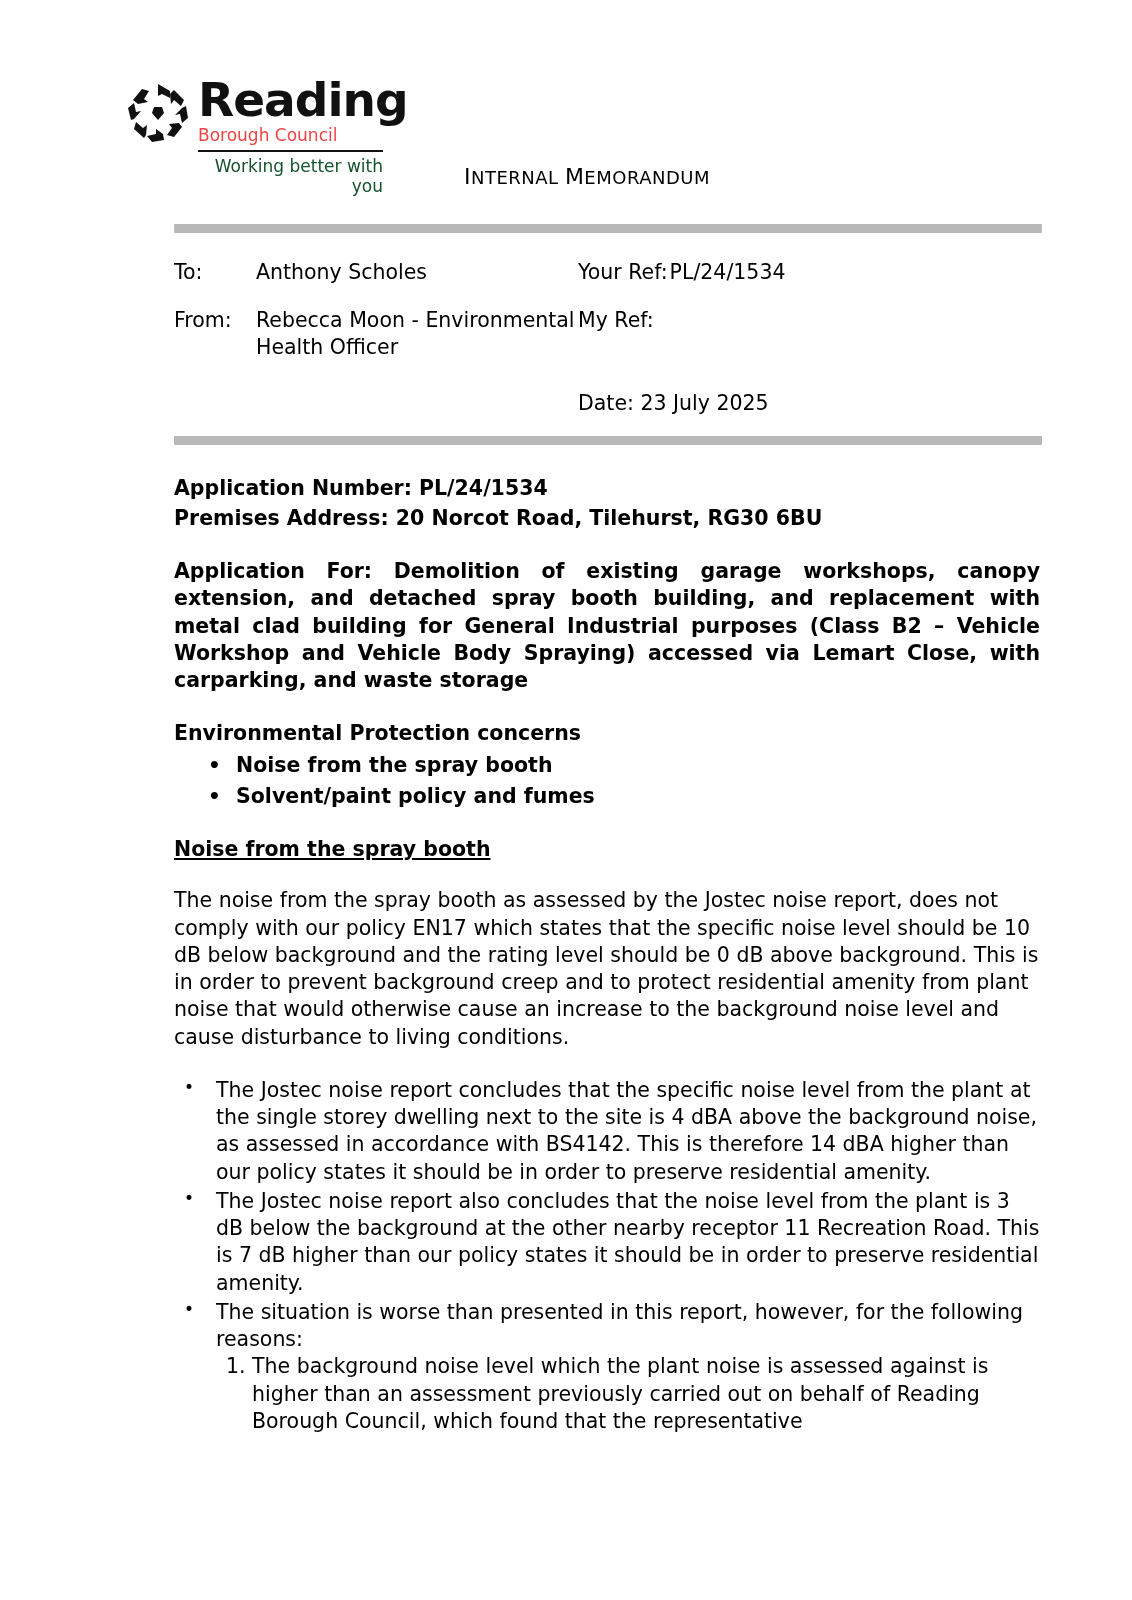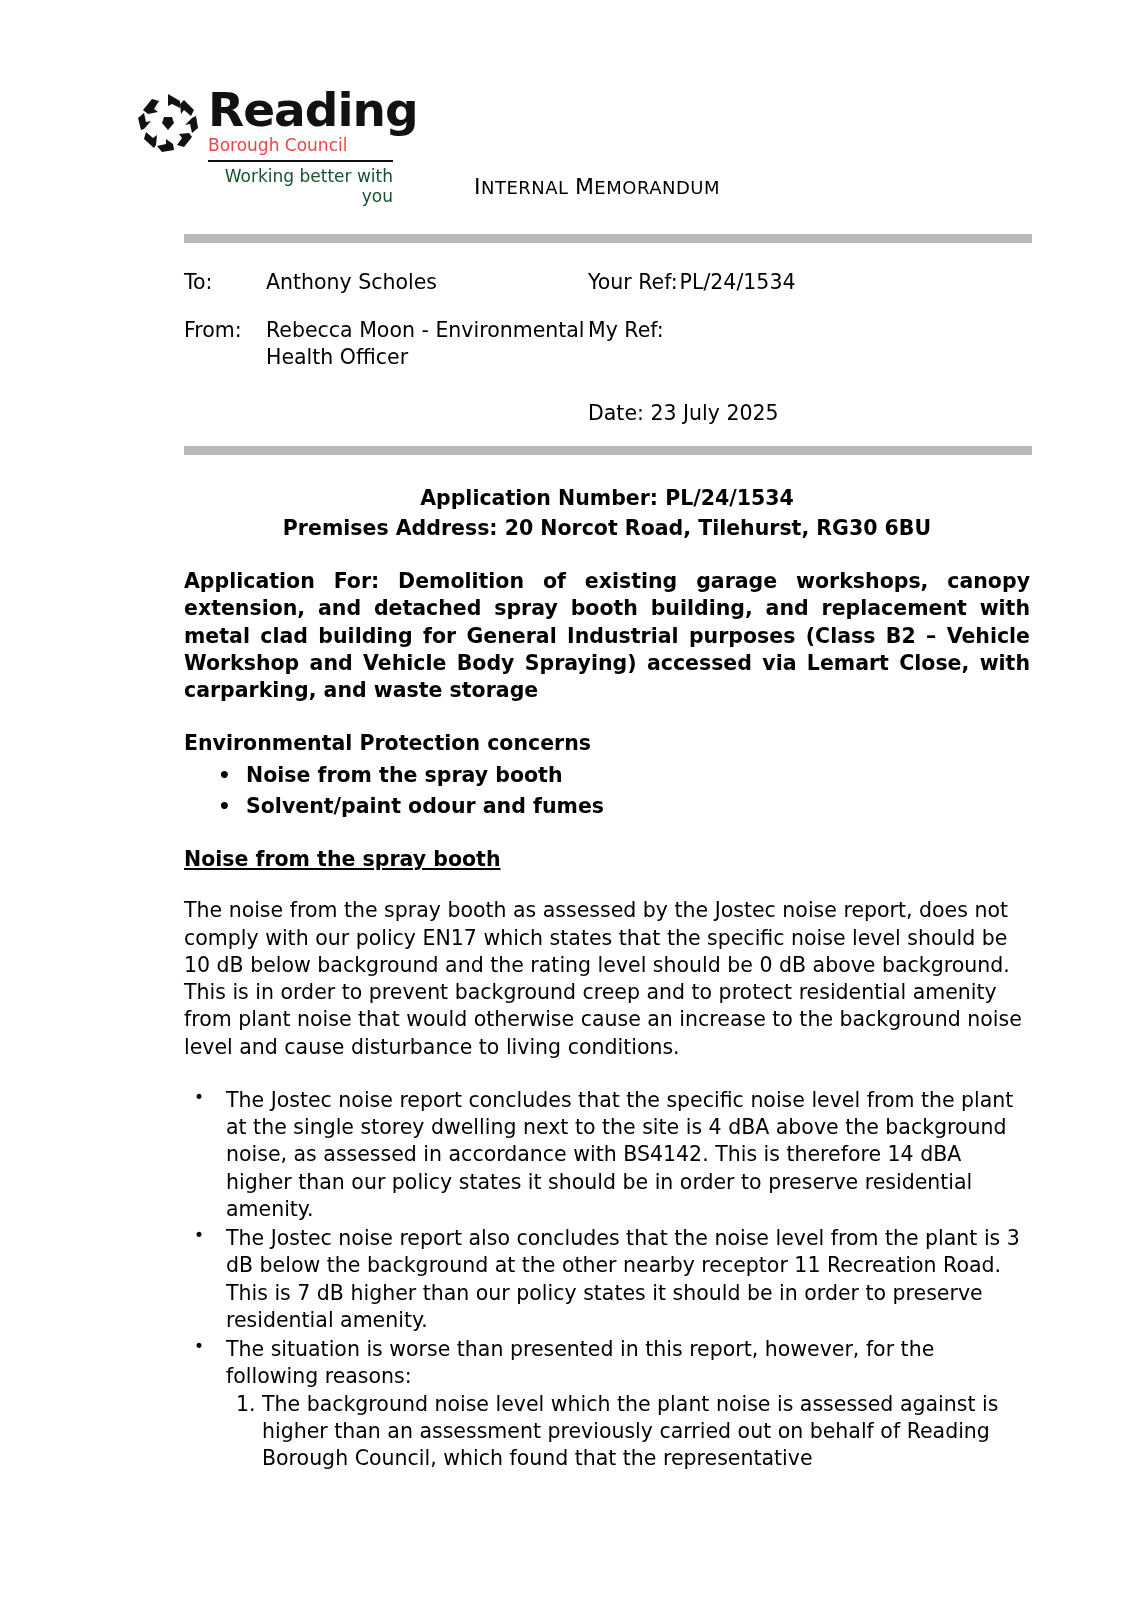--- a/index.html
+++ b/index.html
@@ -13,21 +13,21 @@
     font-family: "DejaVu Sans", sans-serif;
     color: #000000;
     position: relative;
     overflow: hidden;
   }
   .page {
     position: relative;
     width: 1132px;
     height: 1228px;
     box-sizing: border-box;
-    padding: 16px;
+    padding: 6px;
   }
 
   
   .header {
     position: relative;
     padding: 70px 0 0 0;
     display: flex;
     align-items: flex-start;
   }
   .logo-block {
@@ -121,21 +121,21 @@
     margin-top: 28px;
     font-size: 20.5px;
   }
 
   
   .content {
     margin: 30px 86px 0 168px;
     font-size: 20.5px;
     line-height: 1.33;
   }
-  .app-lines { font-weight: bold; margin-bottom: 26px; text-align: center; }
+  .app-lines { font-weight: bold; margin-bottom: 26px; }
   .app-lines div { margin-bottom: 3px; }
 
   .app-for {
     font-weight: bold;
     text-align: justify;
     margin-bottom: 26px;
   }
 
   .ep-title { font-weight: bold; margin-bottom: 4px; }
 
@@ -253,21 +253,21 @@
     <div class="app-lines">
       <div>Application Number: PL/24/1534</div>
       <div>Premises Address:  20 Norcot Road, Tilehurst, RG30 6BU</div>
     </div>
 
     <div class="app-for">Application For: Demolition of existing garage workshops, canopy extension, and detached spray booth building, and replacement with metal clad building for General Industrial purposes (Class B2 – Vehicle Workshop and Vehicle Body Spraying) accessed via Lemart Close, with carparking, and waste storage</div>
 
     <div class="ep-title">Environmental Protection concerns</div>
     <ul class="bullets">
       <li>Noise from the spray booth</li>
-      <li>Solvent/paint odour and fumes</li>
+      <li>Solvent/paint policy and fumes</li>
     </ul>
 
     <div class="section-heading">Noise from the spray booth</div>
 
     <p class="para">The noise from the spray booth as assessed by the Jostec noise report, does not comply with our policy EN17 which states that the specific noise level should be 10 dB below background and the rating level should be 0 dB above background. This is in order to prevent background creep and to protect residential amenity from plant noise that would otherwise cause an increase to the background noise level and cause disturbance to living conditions.</p>
 
     <ul class="dash-bullets">
       <li>The Jostec noise report concludes that the specific noise level from the plant at the single storey dwelling next to the site is 4 dBA above the background noise, as assessed in accordance with BS4142. This is therefore 14 dBA higher than our policy states it should be in order to preserve residential amenity.</li>
       <li>The Jostec noise report also concludes that the noise level from the plant is 3 dB below the background at the other nearby receptor 11 Recreation Road.  This is 7 dB higher than our policy states it should be in order to preserve residential amenity.</li>
       <li>

